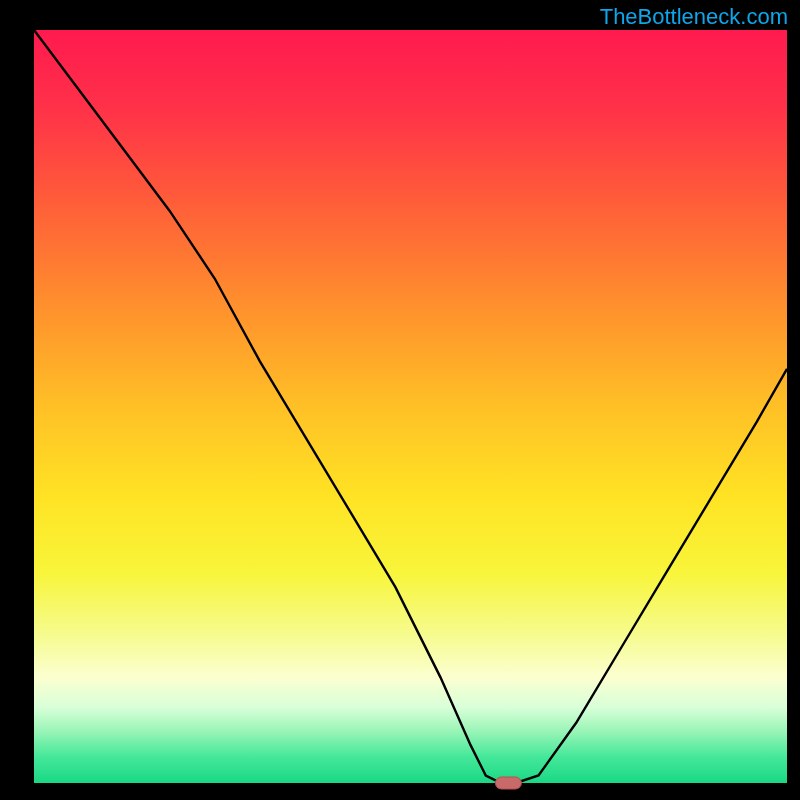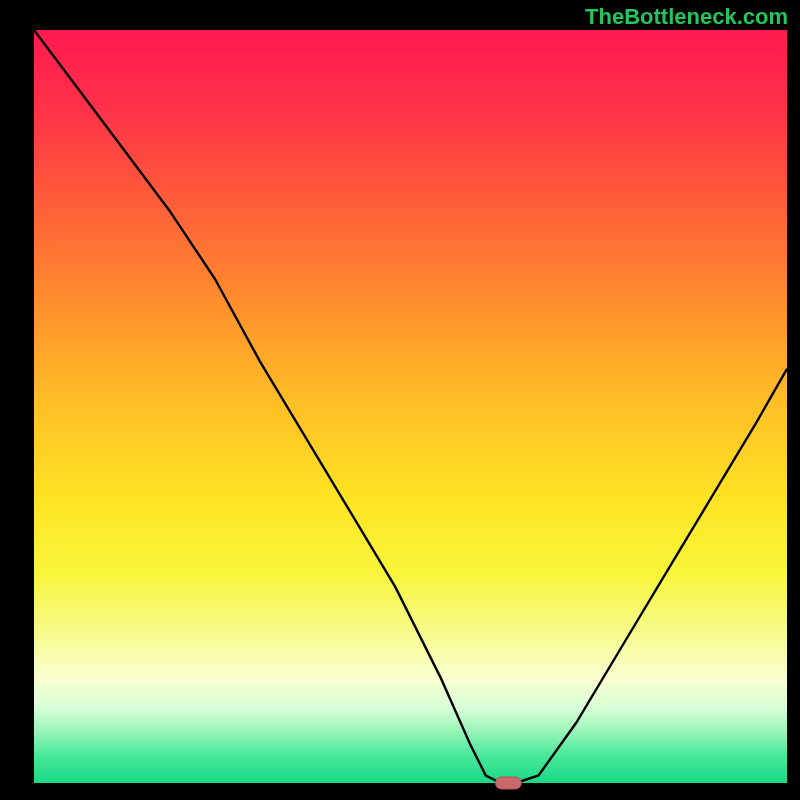--- a/index.html
+++ b/index.html
@@ -14,23 +14,23 @@
   .frame {
     position: relative;
     width: 800px;
     height: 800px;
     background: #000;
   }
   .watermark {
     position: absolute;
     top: 4px;
     right: 12px;
-    color: #22c55e;
+    color: #0ea5e9;
     font-size: 22px;
-    font-weight: 700;
+    font-weight: 400;
     user-select: none;
     z-index: 10;
   }
   svg {
     position: absolute;
     top: 0;
     left: 0;
   }
 </style>
 </head>

